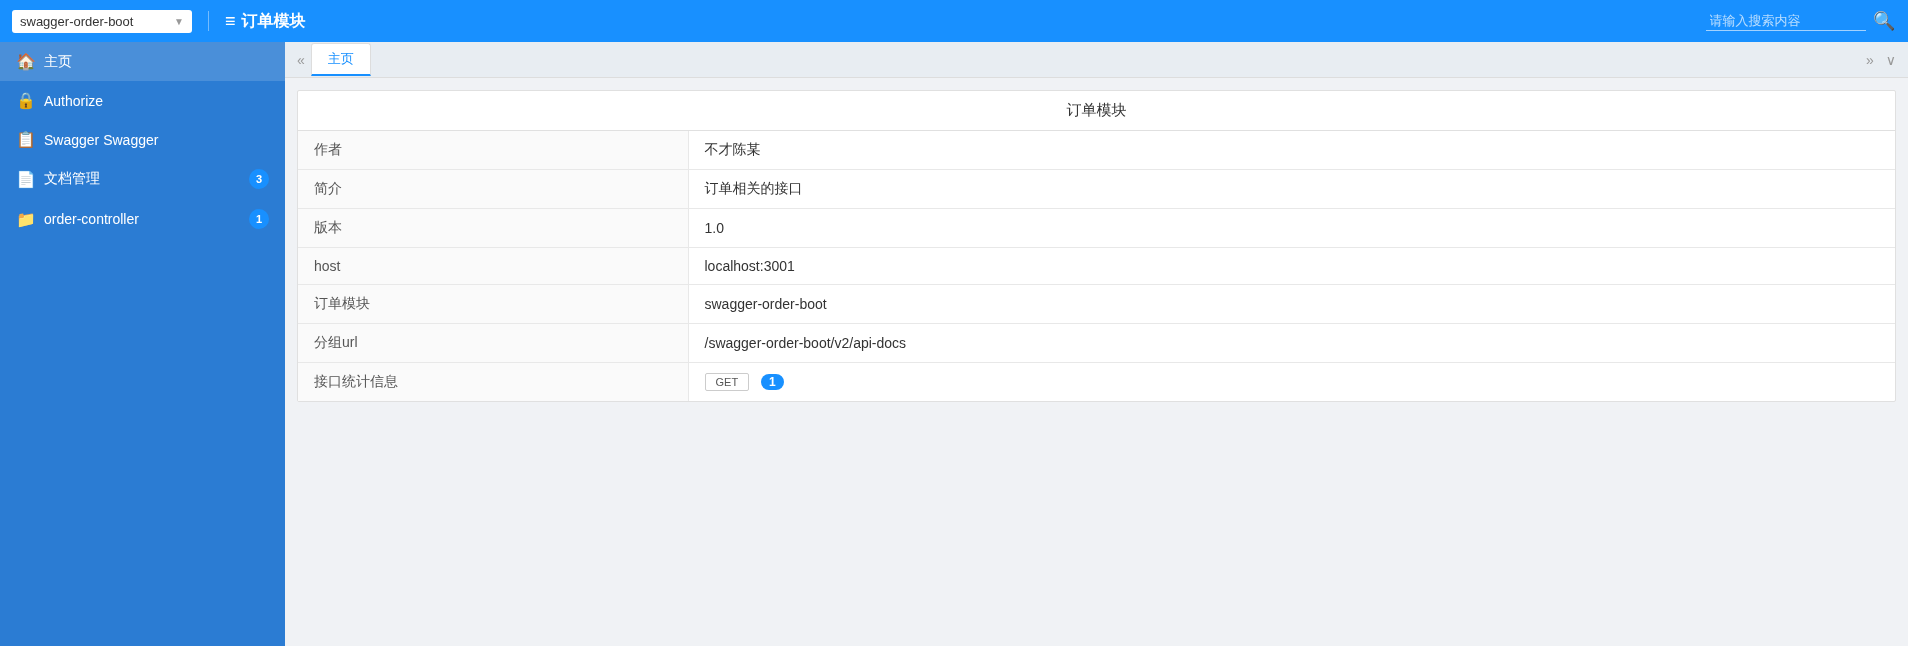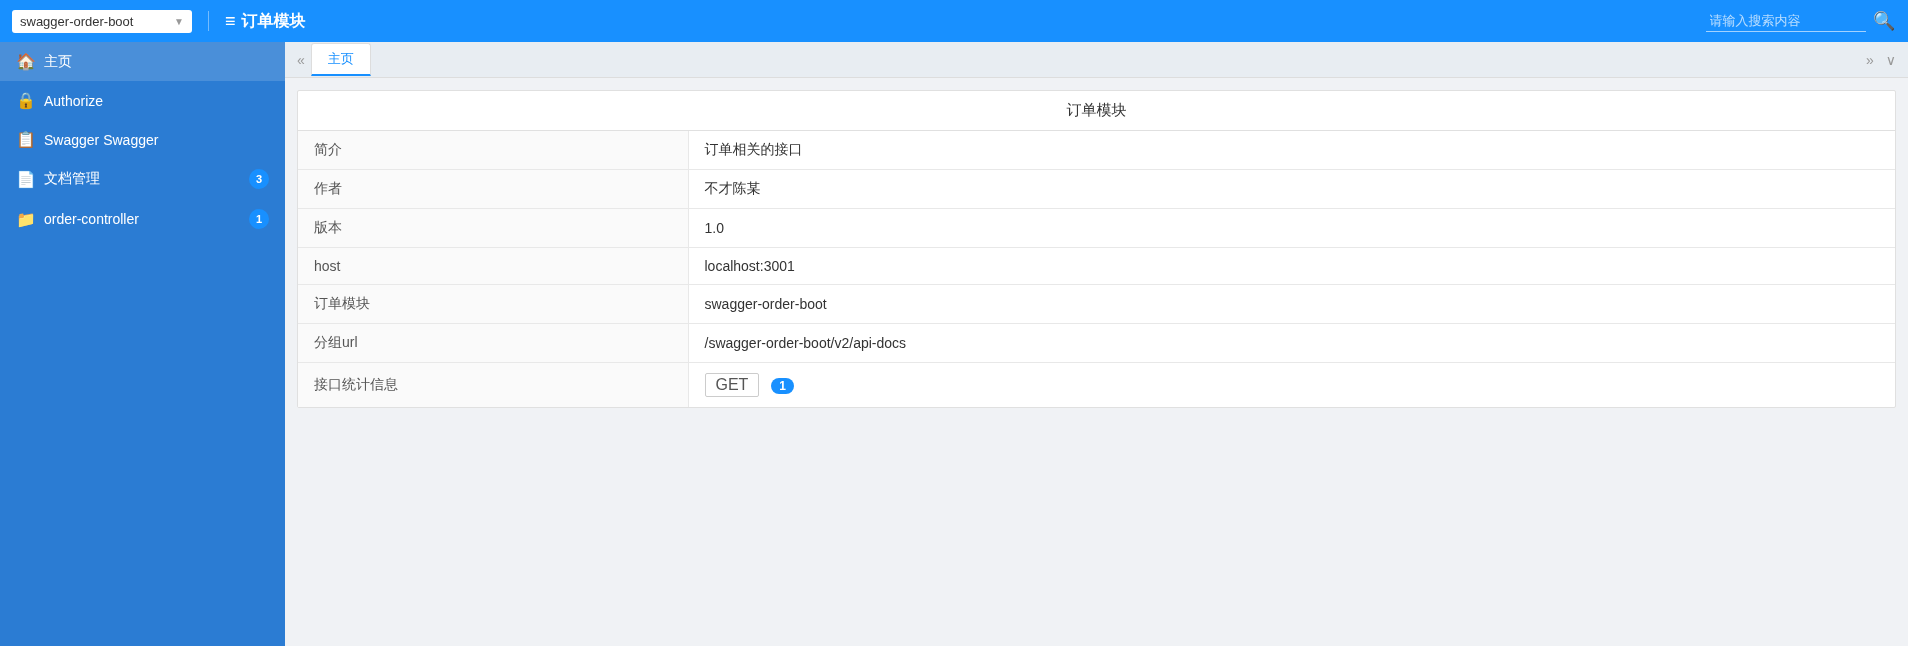--- a/index.html
+++ b/index.html
@@ -62,21 +62,20 @@
     }
     .header-search-input {
       background: transparent;
       border: none;
       border-bottom: 1px solid rgba(255,255,255,0.6);
       color: rgba(255,255,255,0.8);
       padding: 2px 4px;
       font-size: 13px;
       outline: none;
       width: 160px;
-      font-family: Liberation Serif, serif;
     }
     .header-search-input::placeholder {
       color: rgba(255,255,255,0.7);
     }
     .search-icon-btn {
       color: white;
       font-size: 18px;
       cursor: pointer;
       background: none;
       border: none;
@@ -220,21 +219,21 @@
     }
     .info-table td:last-child {
       color: #333;
     }
     .get-badge {
       display: inline-block;
       background: white;
       border: 1px solid #ccc;
       color: #555;
       padding: 2px 10px;
-      font-size: 16px;
+      font-size: 11px;
       border-radius: 2px;
       margin-right: 8px;
     }
     .count-badge {
       display: inline-block;
       background: #1890ff;
       color: white;
       padding: 1px 8px;
       border-radius: 10px;
       font-size: 12px;
@@ -298,26 +297,26 @@
         <button class="tab-right-btn">»</button>
         <button class="tab-right-btn">∨</button>
       </div>
     </div>
 
     <div class="info-panel">
       <div class="info-panel-title">订单模块</div>
       <table class="info-table">
         <tbody>
           <tr>
+            <td>作者</td>
+            <td>不才陈某</td>
+          </tr>
+          <tr>
             <td>简介</td>
             <td>订单相关的接口</td>
-          </tr>
-          <tr>
-            <td>作者</td>
-            <td>不才陈某</td>
           </tr>
           <tr>
             <td>版本</td>
             <td>1.0</td>
           </tr>
           <tr>
             <td>host</td>
             <td>localhost:3001</td>
           </tr>
           <tr>

